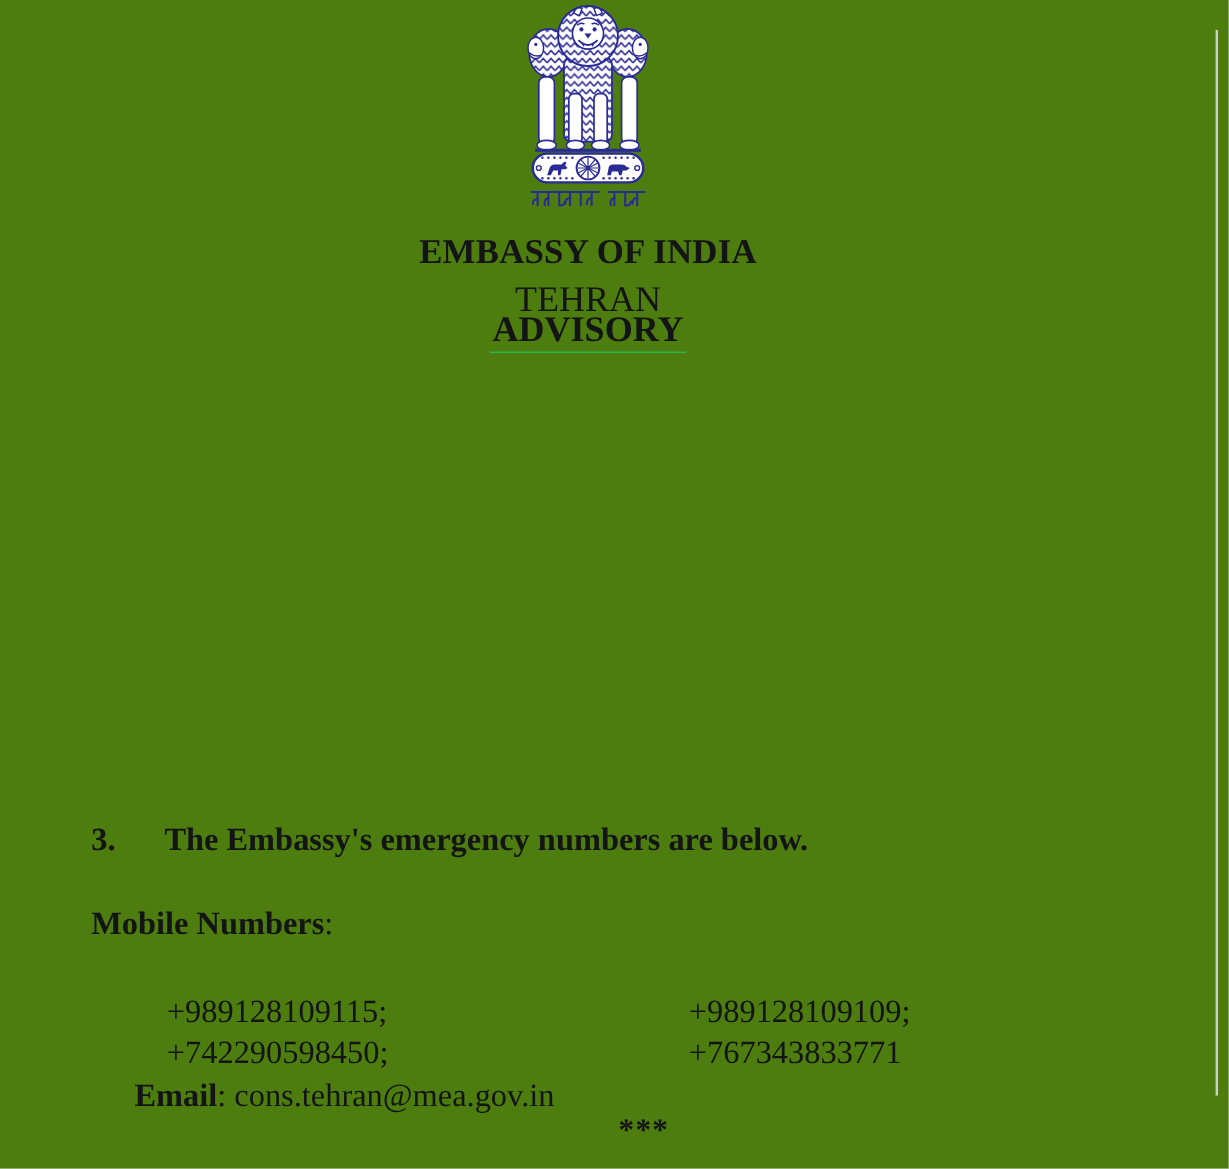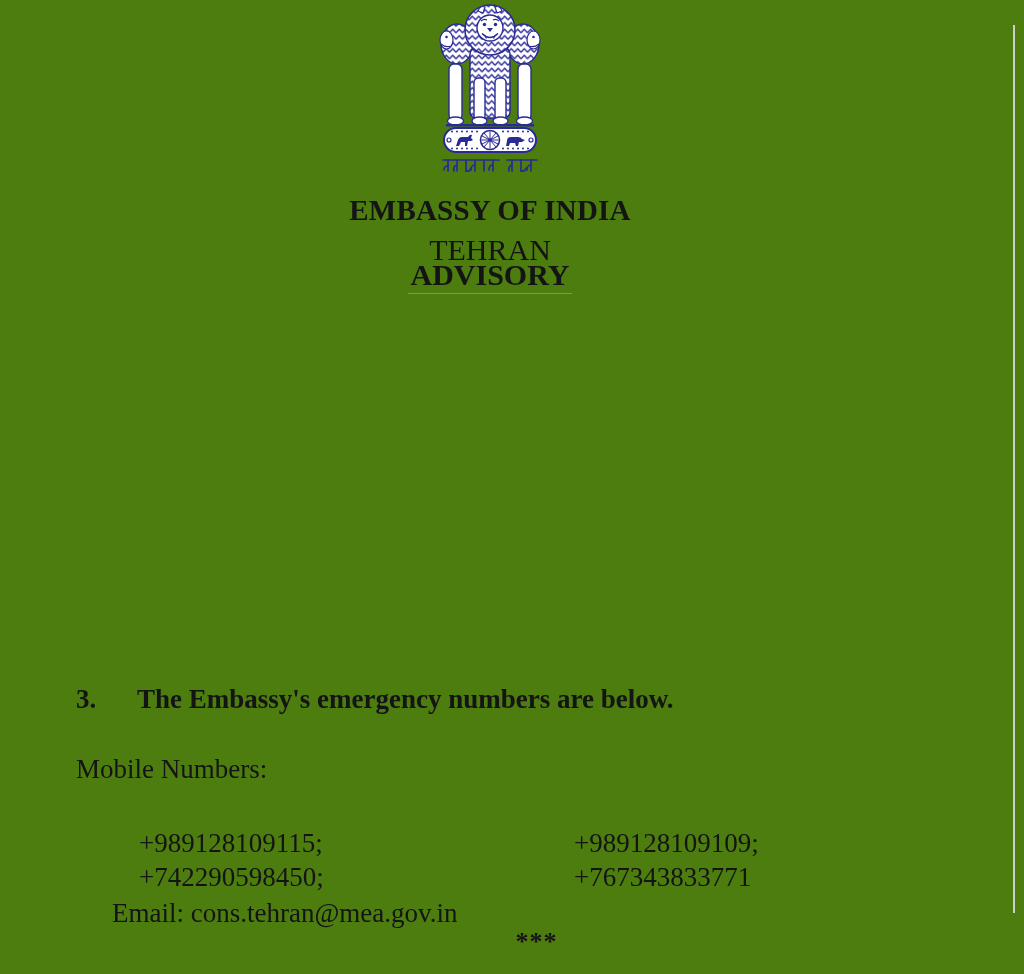--- a/index.html
+++ b/index.html
@@ -24,21 +24,21 @@
   .bodyblock{
     position:absolute;left:76px;width:921px;
     font-size:27px;line-height:34.6px;
     text-align:justify;
   }
   .p1{top:362px;text-indent:60px;}
   .p2{top:541px;}
   .p3{top:682px;text-align:left;font-weight:bold;}
   .pnum{display:inline-block;width:61px;text-indent:0;}
   .label-line{top:752px;text-align:left;font-size:27px;}
-  .bold{font-weight:normal;}
+  .bold{font-weight:bold;}
   .phones{top:827px;text-align:left;line-height:33.5px;}
   .phone-row{white-space:nowrap;}
   .phone-indent{display:inline-block;width:63px;}
   .phone-col1{display:inline-block;width:435px;}
   .email-line{top:896px;text-align:left;margin-left:36px;}
   .stars{top:925px;text-align:center;font-size:26px;font-weight:bold;letter-spacing:1px;}
   
   .edge-line{position:absolute;left:1013px;top:25px;width:2px;height:888px;background:#cdcdcd;}
 </style>
 </head>

